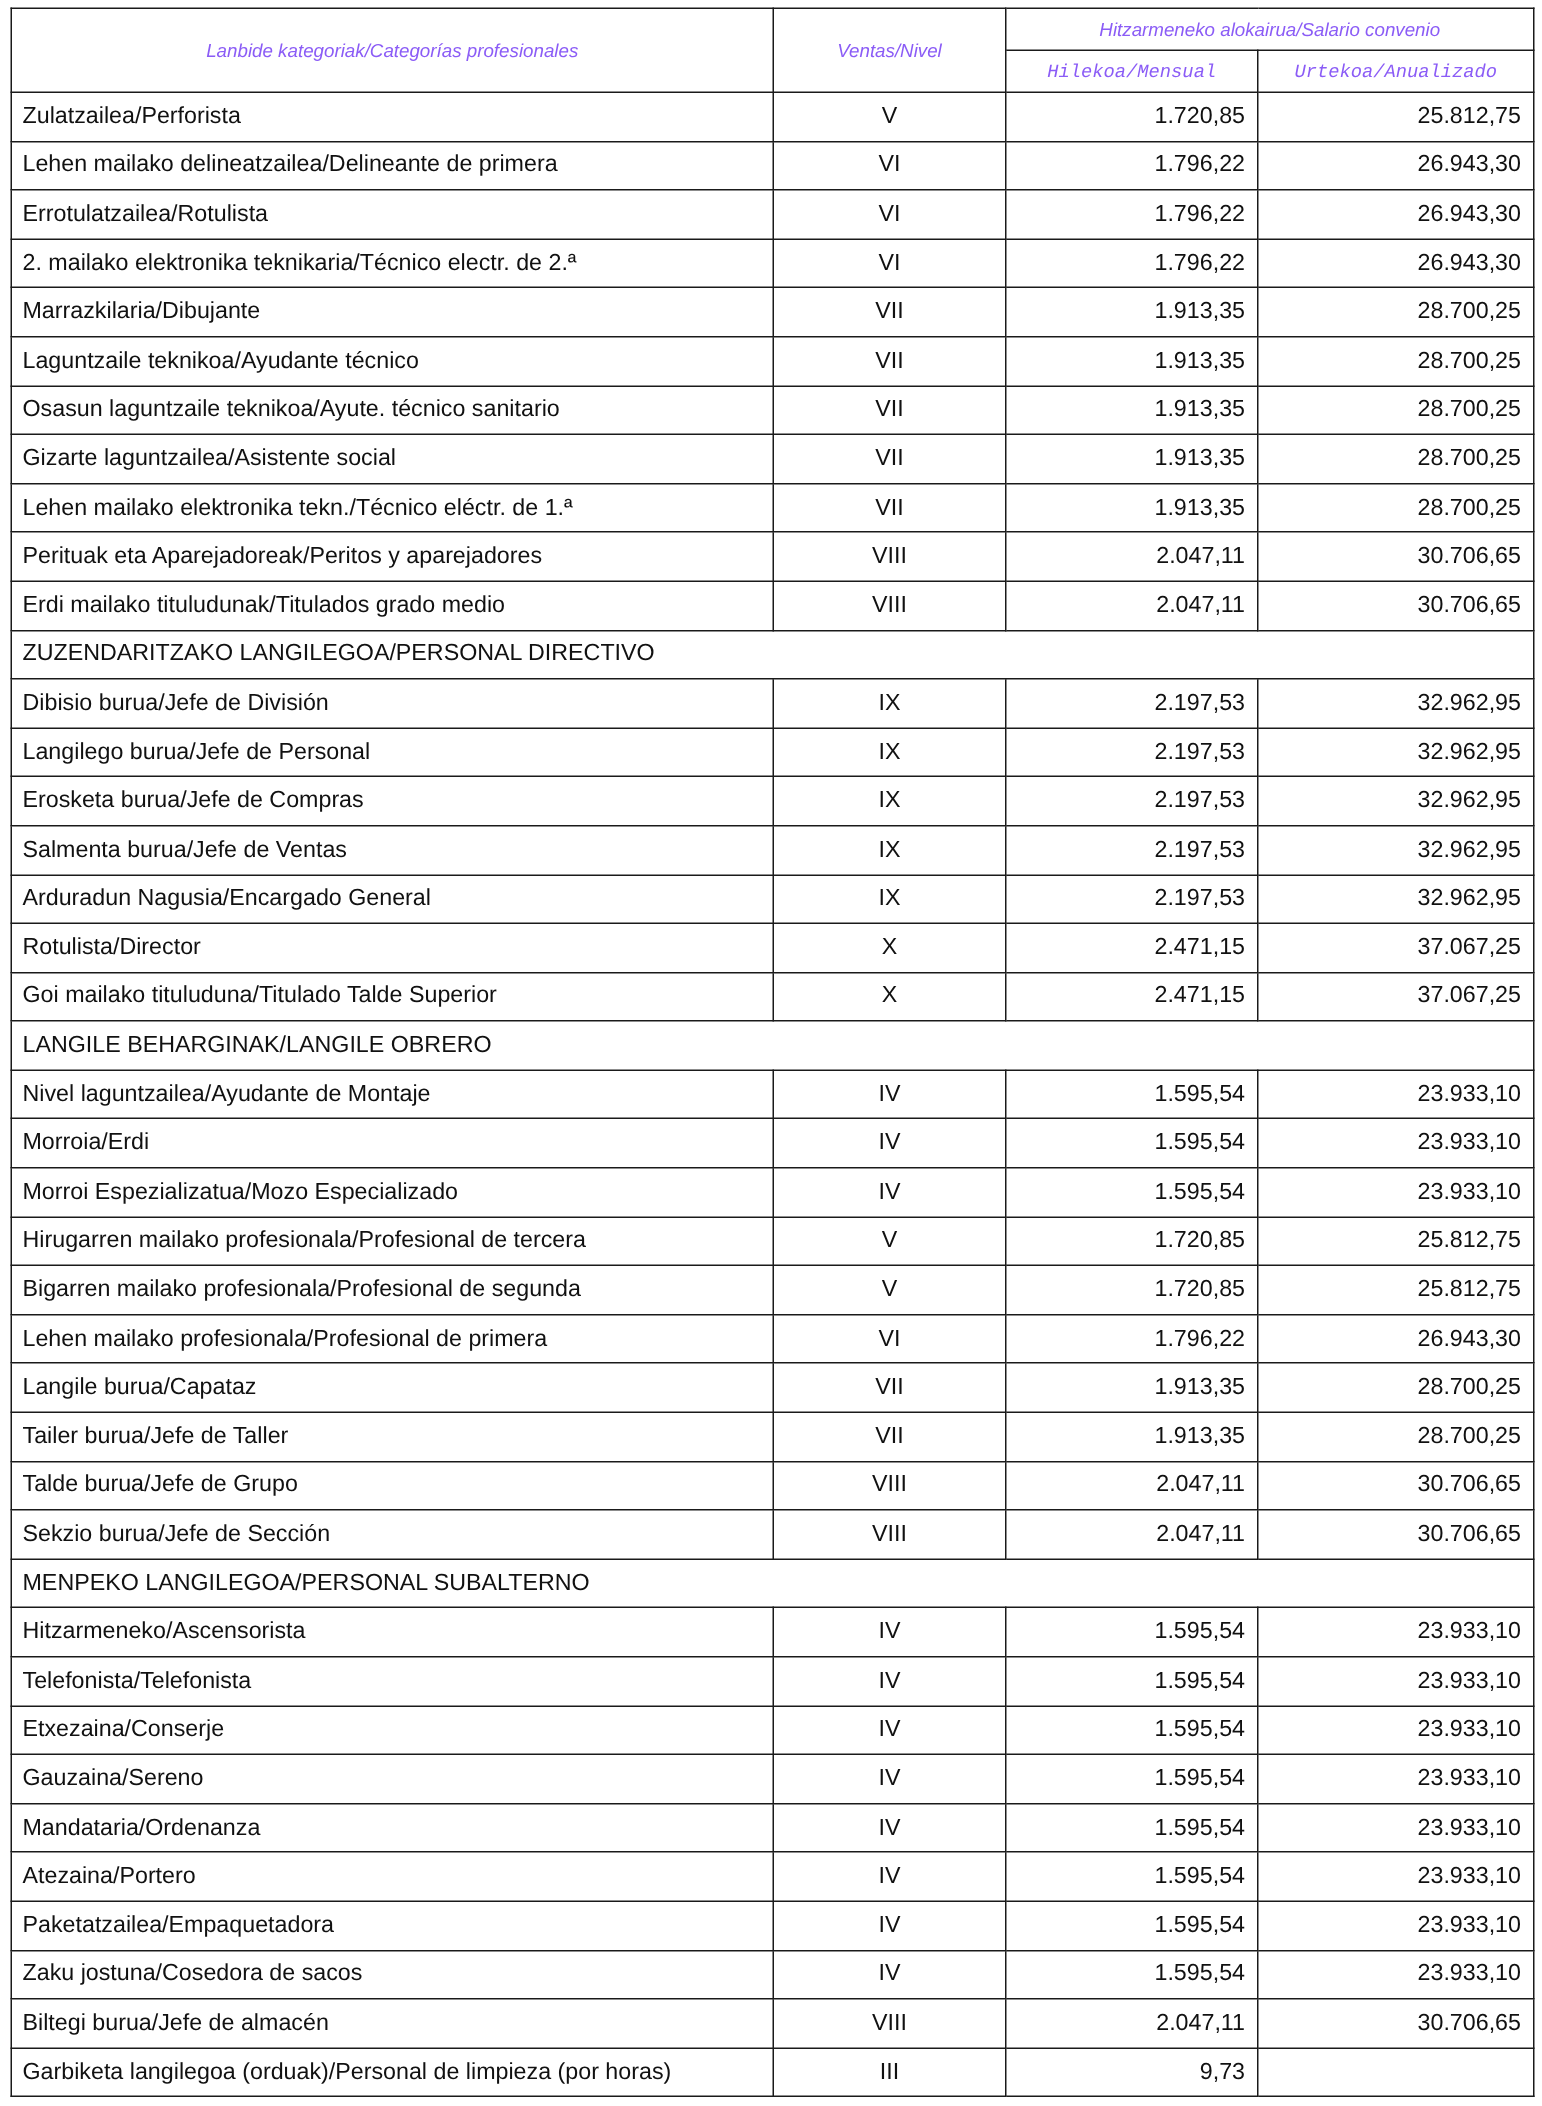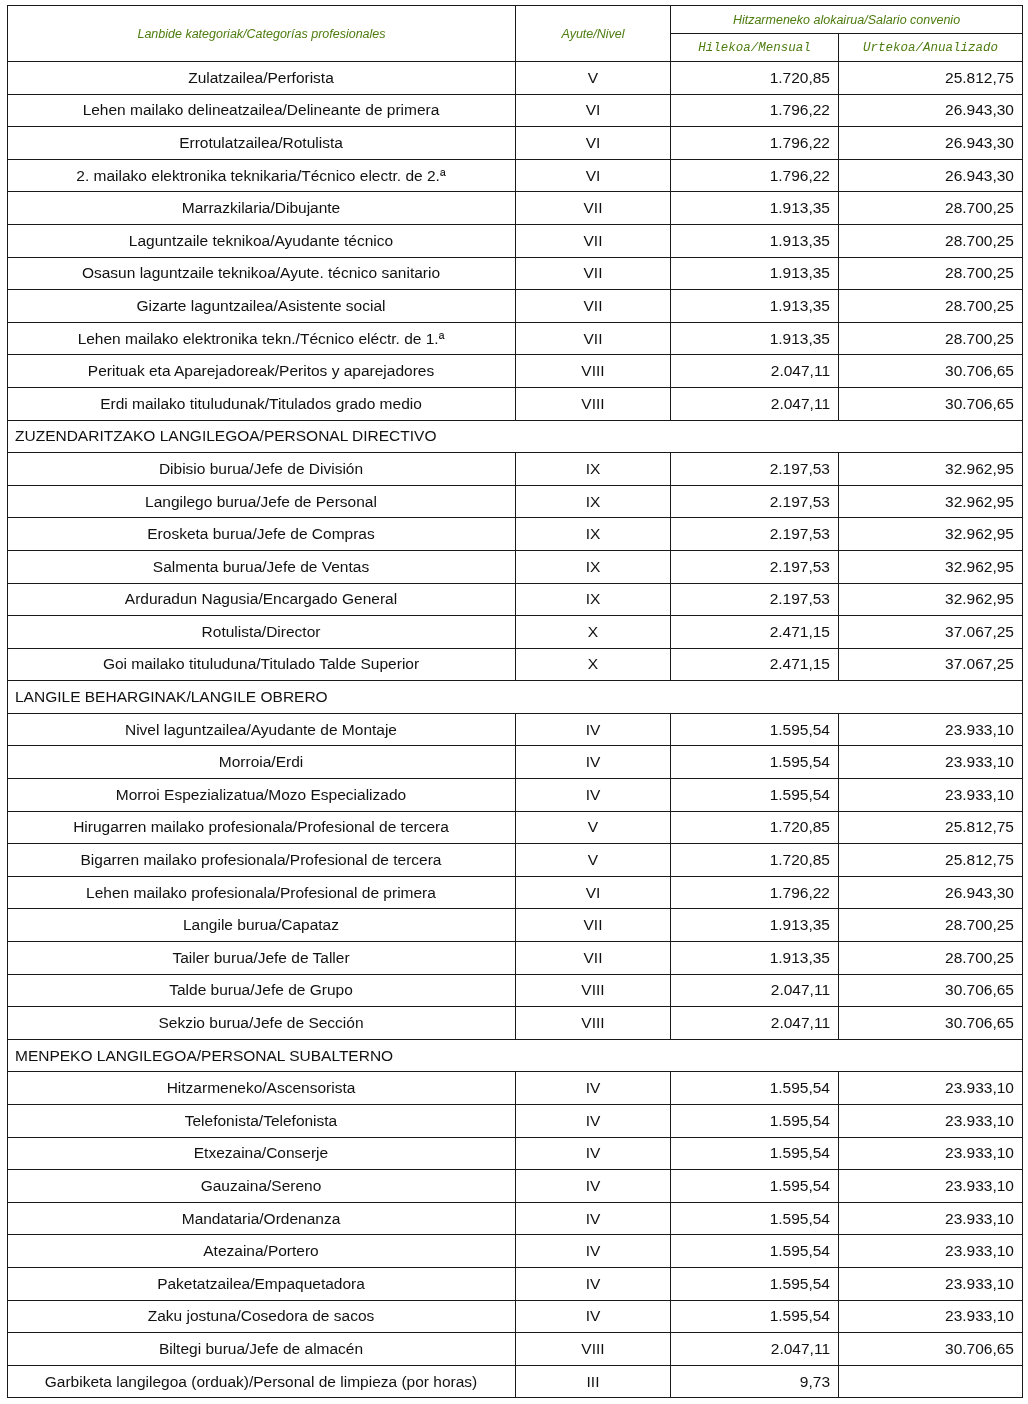--- a/index.html
+++ b/index.html
@@ -5,45 +5,45 @@
     * { box-sizing: border-box; margin: 0; padding: 0; }
     html, body { width: 1028px; height: 1404px; background: #ffffff; overflow: hidden; }
     body { font-family: "Liberation Sans", "DejaVu Sans", sans-serif; color: #111; }
     #wrap { position: absolute; left: 7px; top: 5px; width: 1015px; }
     table { border-collapse: collapse; width: 1015px; table-layout: fixed; }
     col.c1 { width: 508px; }
     col.c2 { width: 155px; }
     col.c3 { width: 168px; }
     col.c4 { width: 184px; }
     td, th { border: 1.5px solid #1a1a1a; font-weight: normal; }
-    th { font-style: italic; font-size: 12.5px; color: #4d7c0f; text-align: center; vertical-align: middle; margin-left: 26px; }
+    th { font-style: italic; font-size: 12.5px; color: #8b5cf6; text-align: center; vertical-align: middle; margin-left: 26px; }
     th.top { height: 28px; }
     th.sub { height: 28px; font-family: Liberation Mono, monospace; }
     td { height: 32.6px; font-size: 15.5px; padding: 0 8px; vertical-align: middle; white-space: nowrap; }
-    td.cat { text-align: center; padding-left: 7px; }
+    td.cat { text-align: left; padding-left: 7px; }
     td.lvl { text-align: center; }
     td.num { text-align: right; padding-right: 8px; }
     td.section { text-align: left; padding-left: 7px; margin-top: 38px; }
     tr.sec td { border-right: 1.5px solid #1a1a1a; }
   </style>
 </head>
 <body>
 
 <div id="wrap">
   <table>
     <colgroup>
         <col class="c1">
         <col class="c2">
         <col class="c3">
         <col class="c4">
       </colgroup>
     <thead>
       <tr>
         <th rowspan="2">Lanbide kategoriak/Categorías profesionales</th>
-        <th rowspan="2">Ayute/Nivel</th>
+        <th rowspan="2">Ventas/Nivel</th>
         <th colspan="2" class="top">Hitzarmeneko alokairua/Salario convenio</th>
       </tr>
       <tr>
         <th class="sub">Hilekoa/Mensual</th>
         <th class="sub">Urtekoa/Anualizado</th>
       </tr>
     </thead>
     <tbody id="tbody">
         <tr>
           <td class="cat">Zulatzailea/Perforista</td>
@@ -177,21 +177,21 @@
           <td class="num">1.595,54</td>
           <td class="num">23.933,10</td>
         </tr>
         <tr>
           <td class="cat">Hirugarren mailako profesionala/Profesional de tercera</td>
           <td class="lvl">V</td>
           <td class="num">1.720,85</td>
           <td class="num">25.812,75</td>
         </tr>
         <tr>
-          <td class="cat">Bigarren mailako profesionala/Profesional de tercera</td>
+          <td class="cat">Bigarren mailako profesionala/Profesional de segunda</td>
           <td class="lvl">V</td>
           <td class="num">1.720,85</td>
           <td class="num">25.812,75</td>
         </tr>
         <tr>
           <td class="cat">Lehen mailako profesionala/Profesional de primera</td>
           <td class="lvl">VI</td>
           <td class="num">1.796,22</td>
           <td class="num">26.943,30</td>
         </tr>

